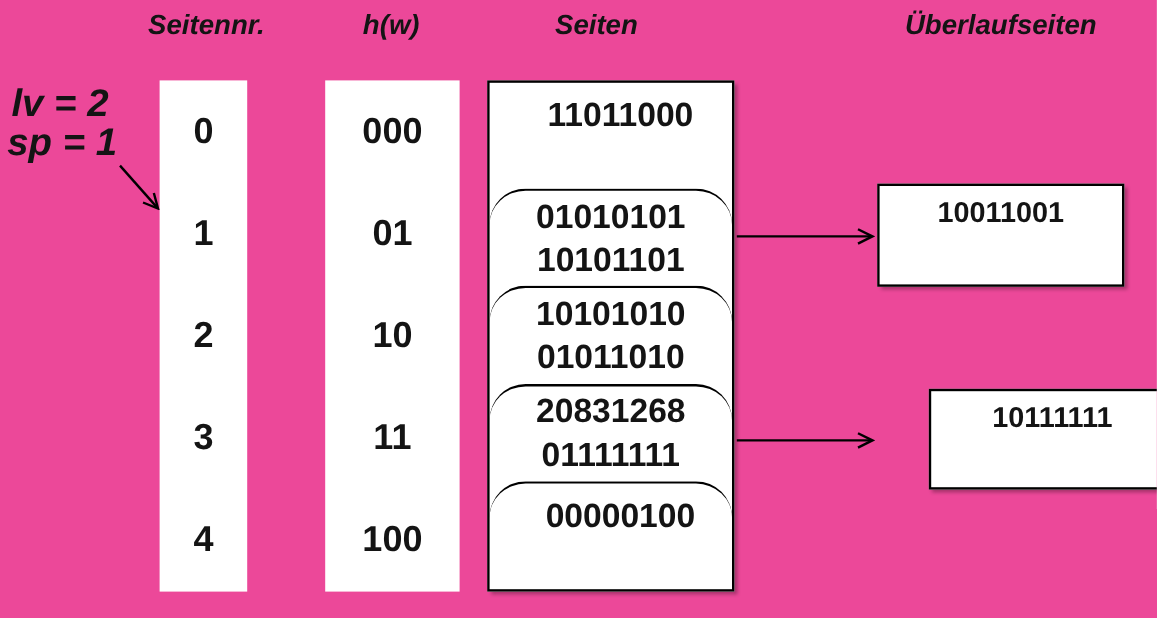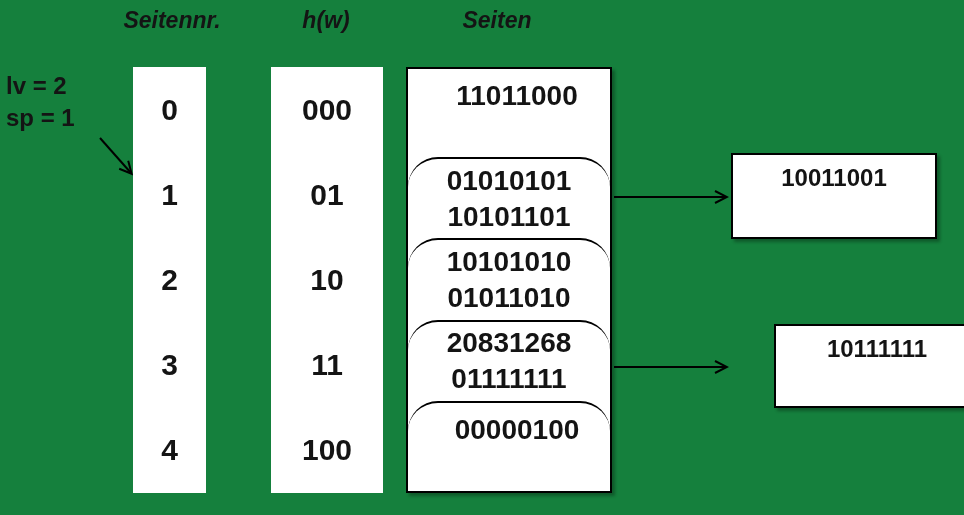--- a/index.html
+++ b/index.html
@@ -5,21 +5,21 @@
   * { margin: 0; padding: 0; box-sizing: border-box; }
   html, body { width: 964px; height: 515px; }
   body {
     font-family: "Liberation Sans", "DejaVu Sans", sans-serif;
     background: #f2f2f2;
   }
   .canvas {
     position: relative;
     width: 964px;
     height: 515px;
-    background: #15803d;
+    background: #ec4899;
     color: #141414;
     overflow: hidden;
   }
   
   .header {
     position: absolute;
     top: 7px;
     font-style: italic;
     font-size: 23px;
     font-weight: 600;
@@ -30,24 +30,25 @@
   .hdr-hw         { left: 246px; width: 160px; }
   .hdr-seiten     { left: 417px; width: 160px; }
   .hdr-ueberlauf  { left: 734px; width: 200px; }
 
   
   .annotation {
     position: absolute;
     left: 6px;
     top: 70px;
     width: 88px;
-    font-size: 24px;
+    font-style: italic;
+    font-size: 32px;
     font-weight: 600;
     line-height: 32px;
-    text-align: left;
+    text-align: center;
     white-space: nowrap;
   }
 
   
   .strip {
     position: absolute;
     top: 67px;
     height: 426px;
     background: #ffffff;
     display: flex;
@@ -117,20 +118,21 @@
   }
 </style>
 </head>
 <body>
 
 <div class="canvas">
 
   <div class="header hdr-seitennr">Seitennr.</div>
   <div class="header hdr-hw">h(w)</div>
   <div class="header hdr-seiten">Seiten</div>
+  <div class="header hdr-ueberlauf">Überlaufseiten</div>
 
   <div class="annotation">
     <div>lv = 2</div>
     <div>sp = 1</div>
   </div>
 
   <div class="strip strip-nr">
     <div class="cell">0</div>
     <div class="cell">1</div>
     <div class="cell">2</div>

